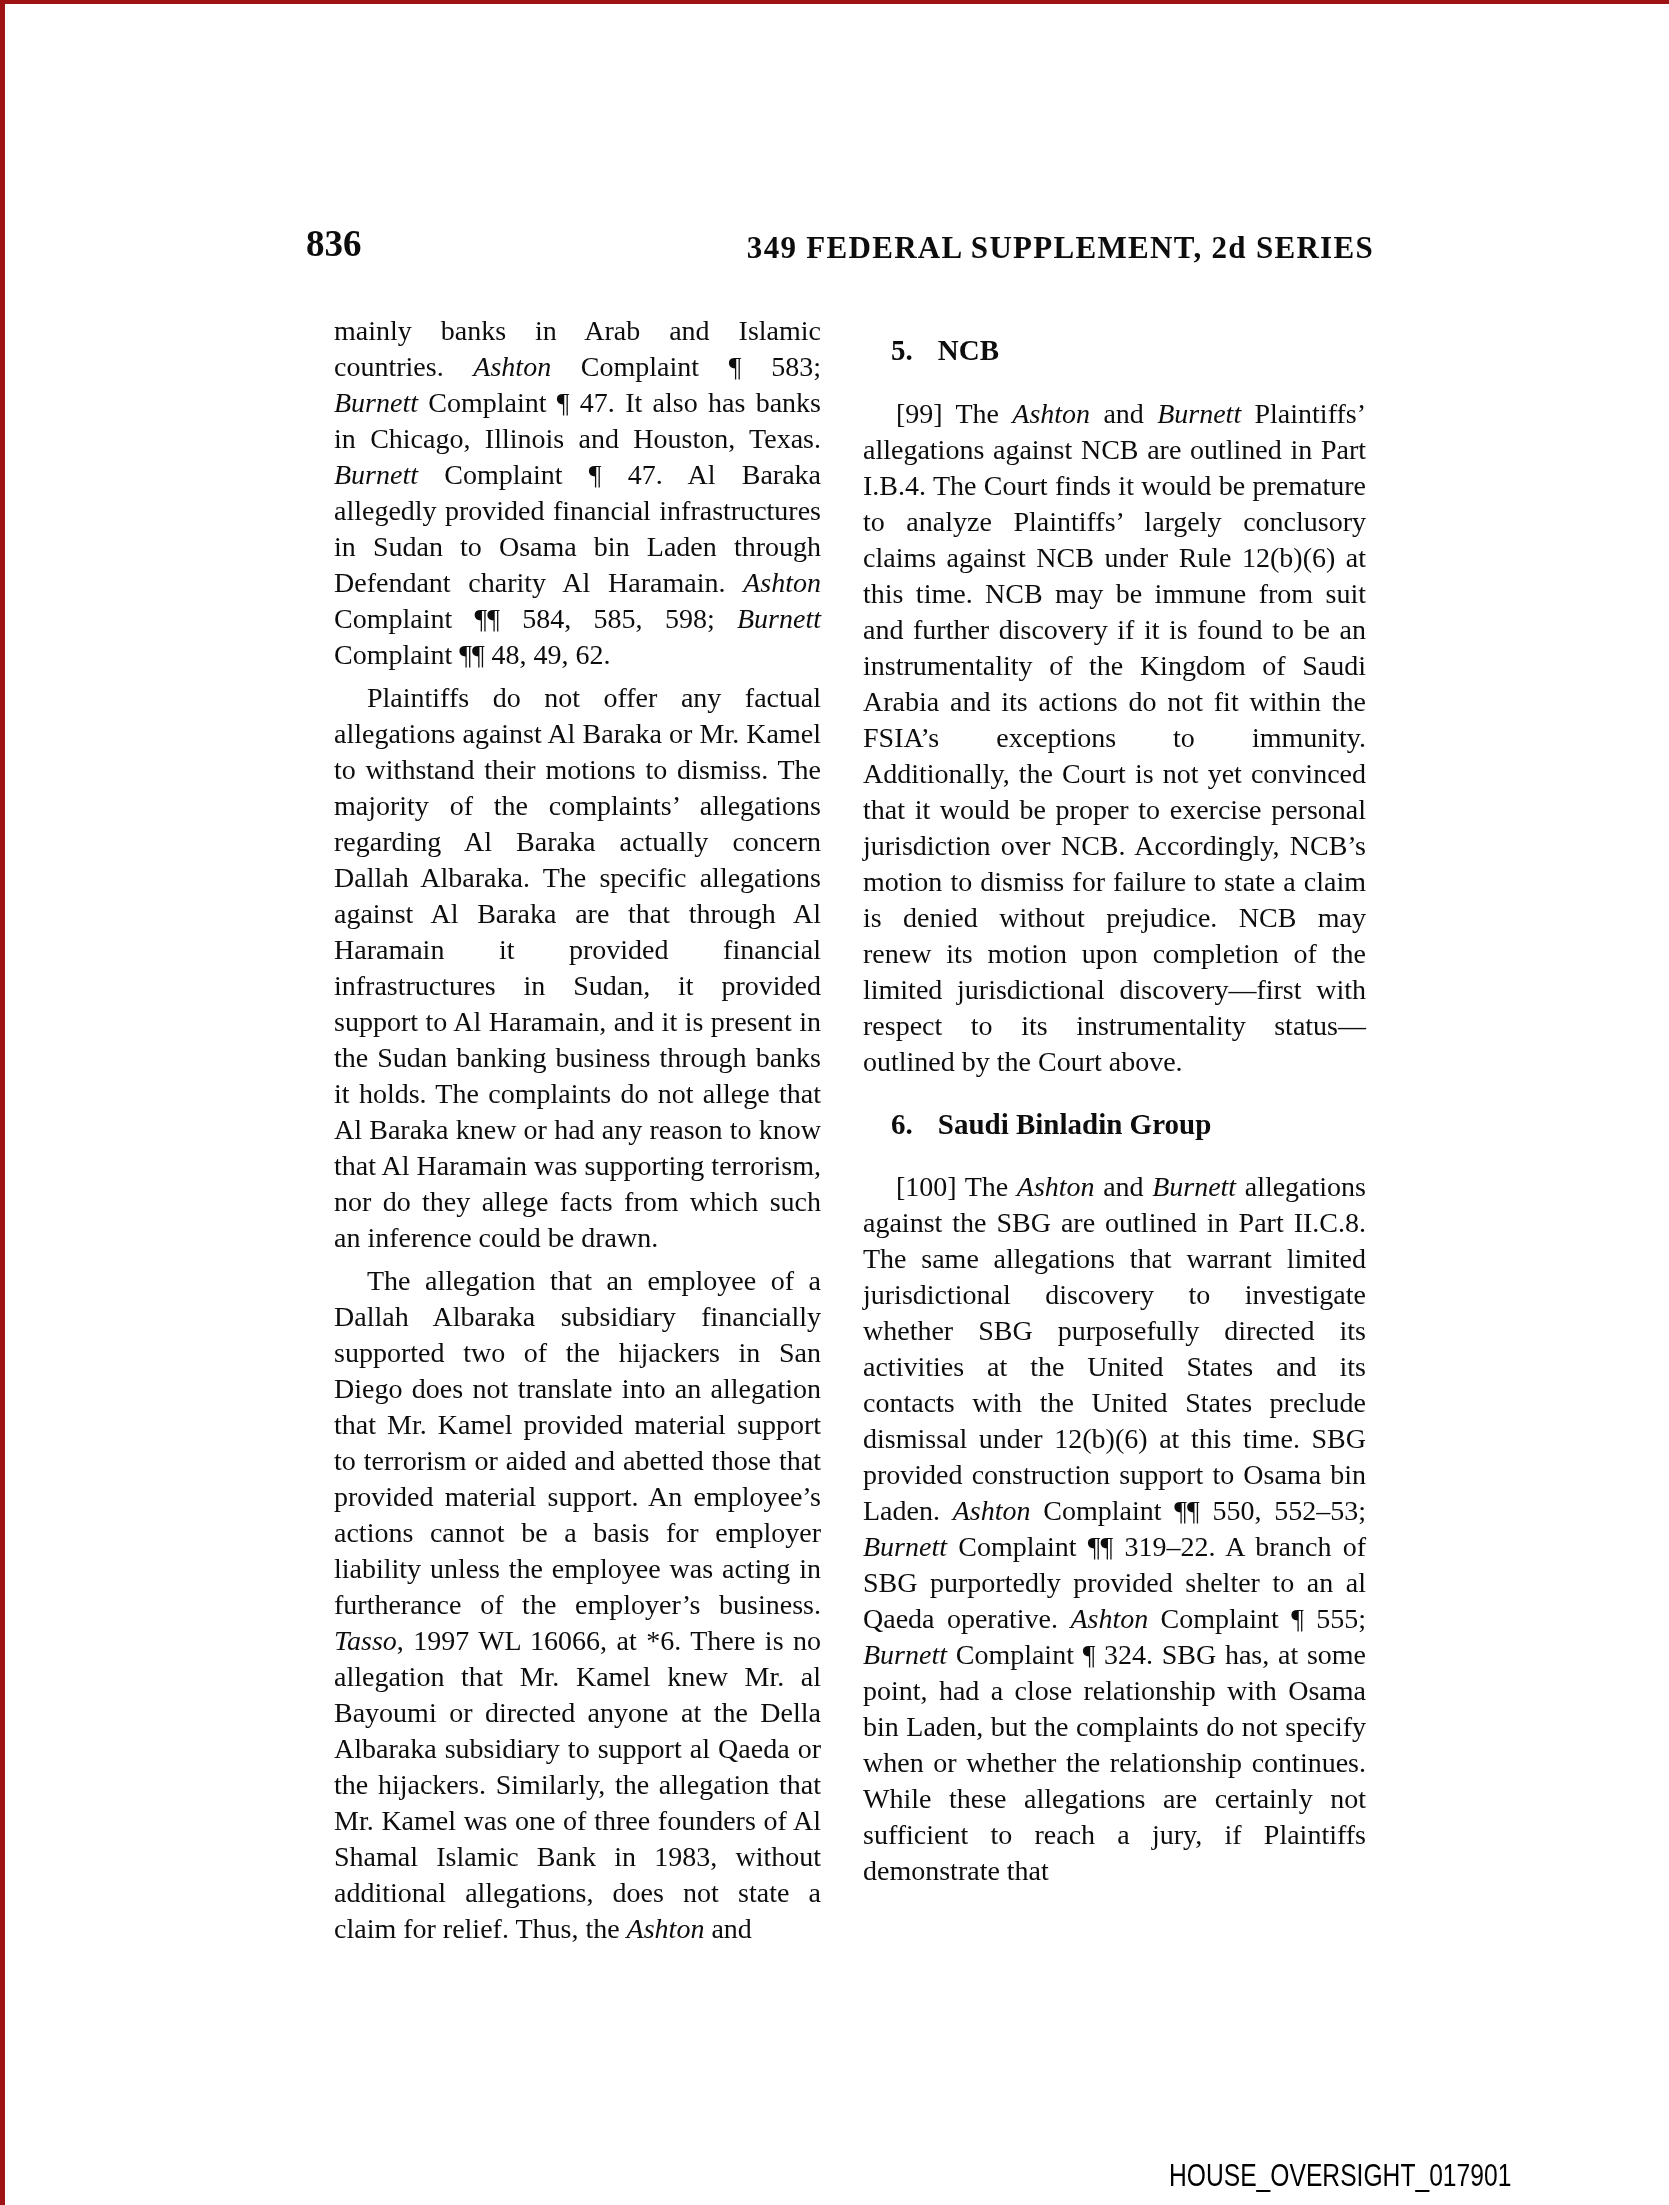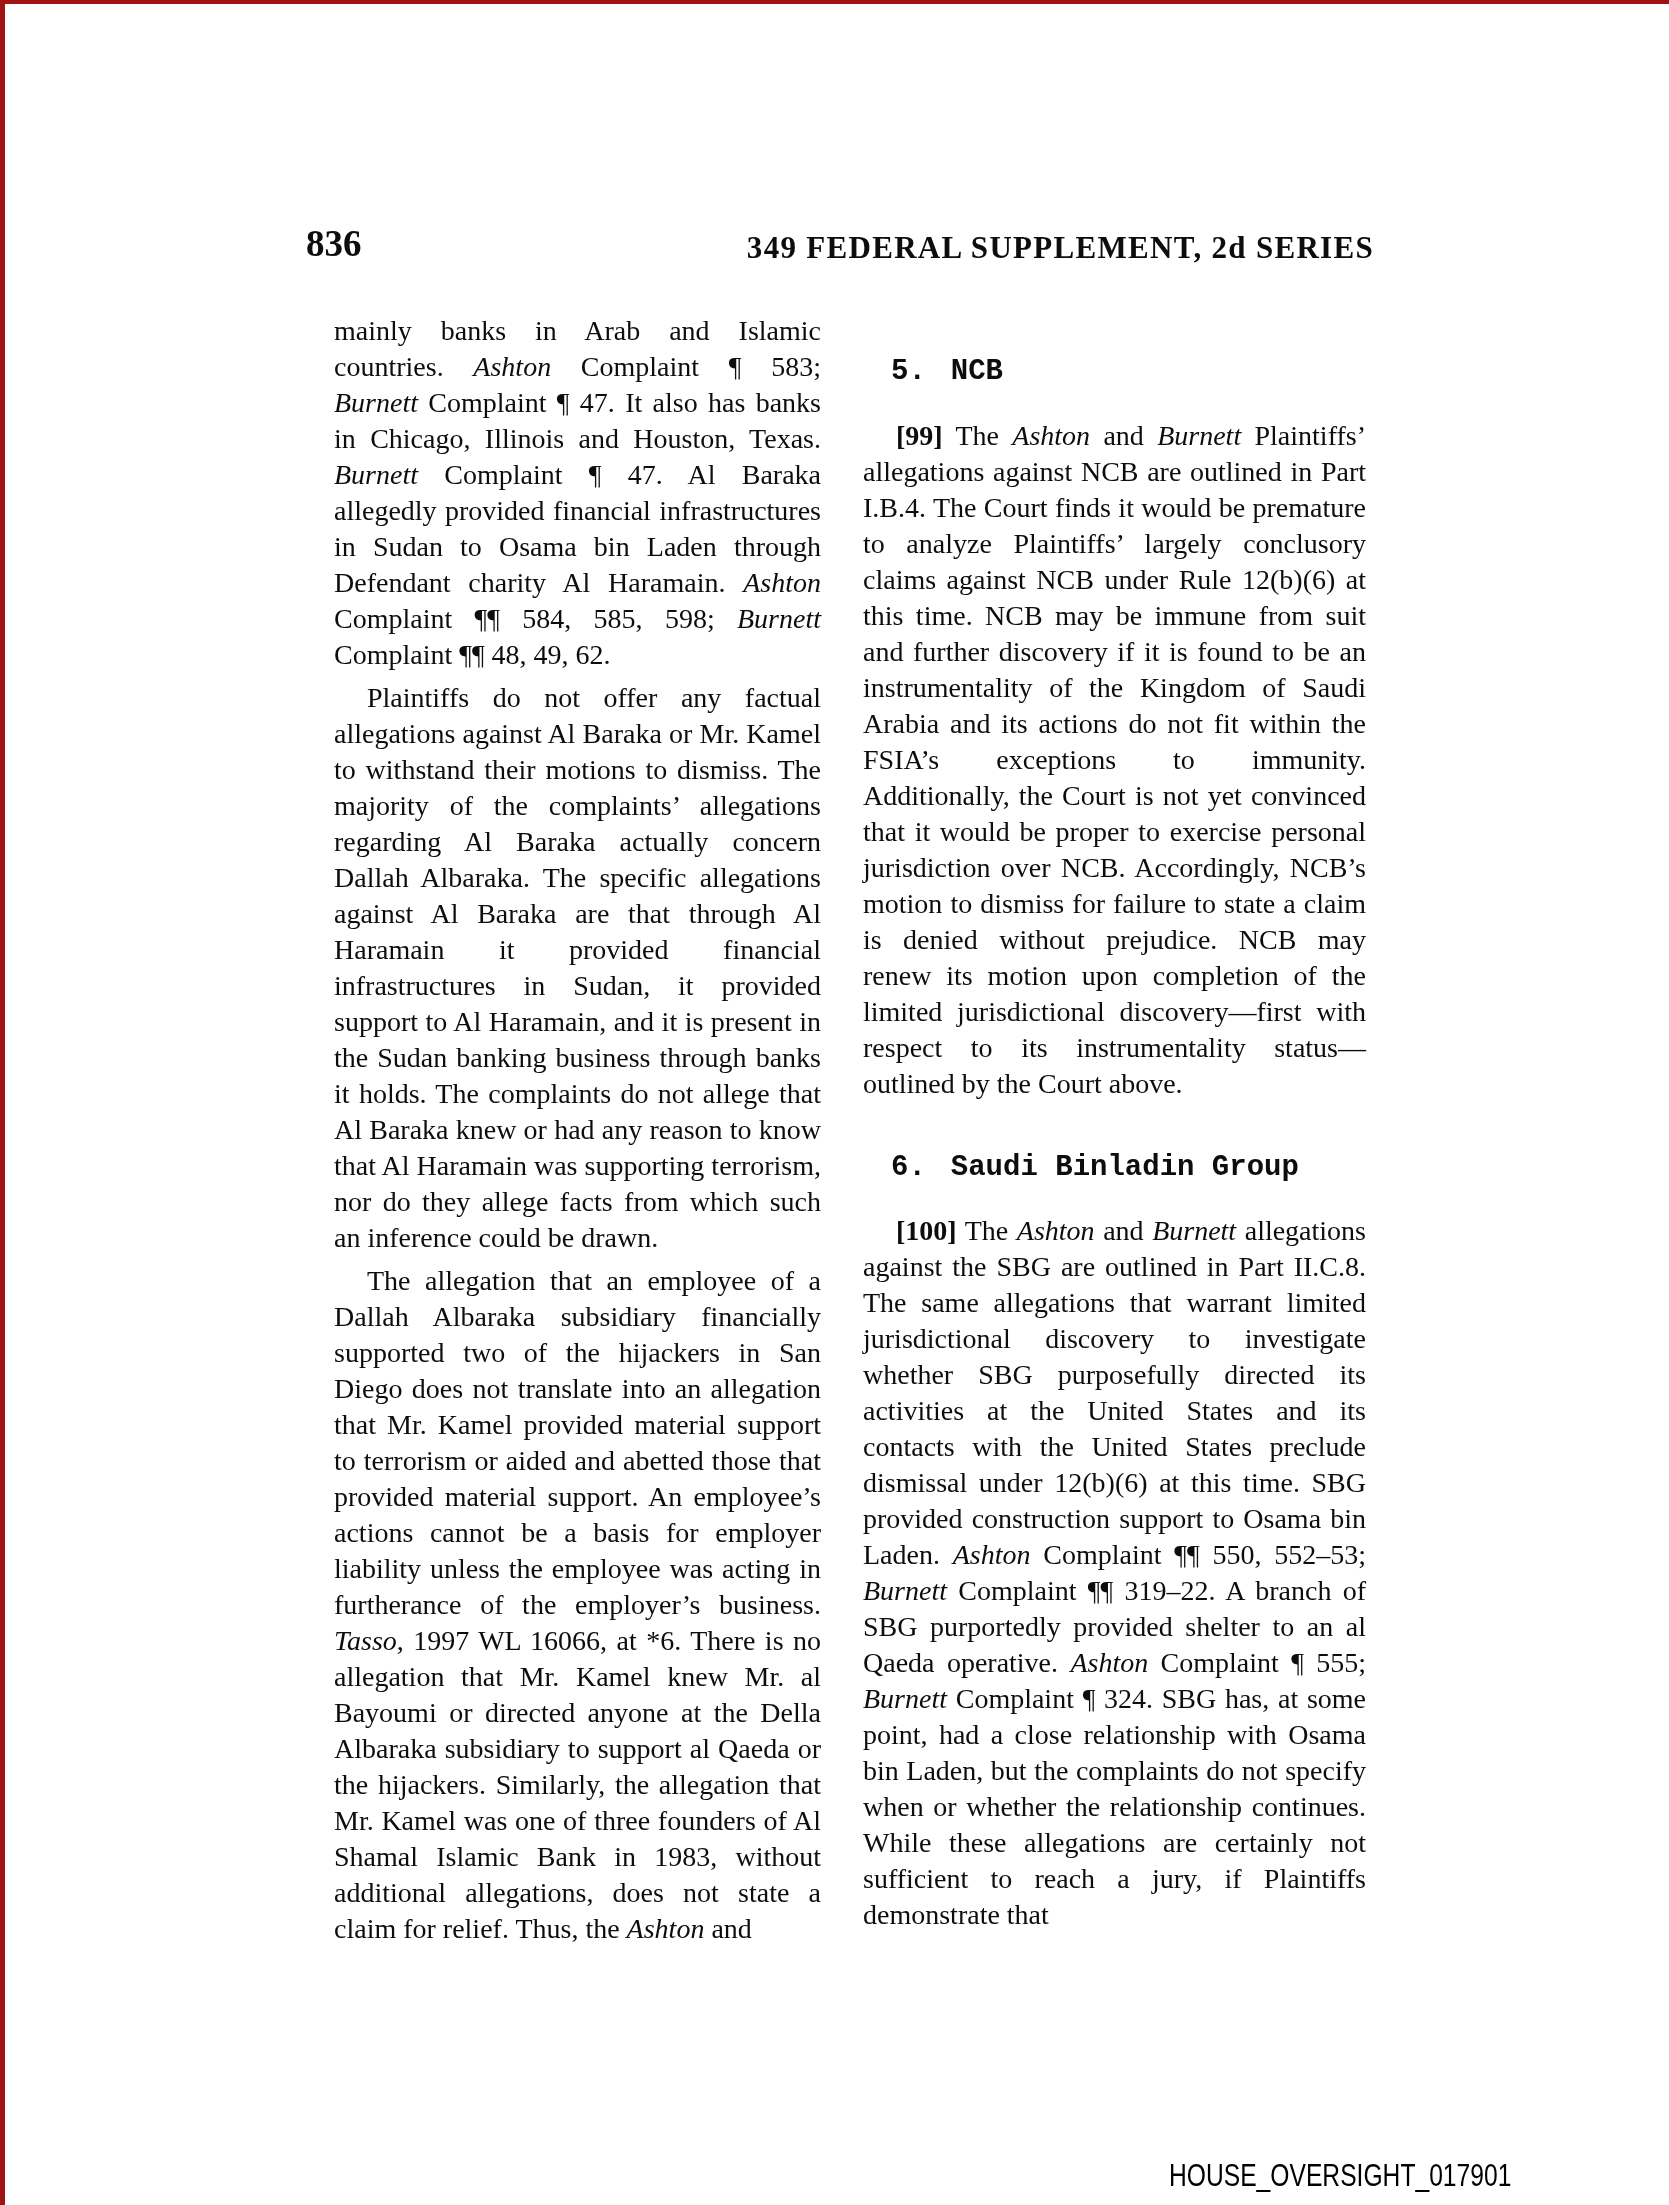--- a/index.html
+++ b/index.html
@@ -32,28 +32,28 @@
     top: 306px;
     font-size: 28px;
     line-height: 36px;
     text-align: justify;
   }
   .col-left  { left: 327px;  width: 501px; }
   .col-right { left: 856px; width: 517px; }
 
   .col p { margin: 7px; }
   .col > * + * { margin-top: 17px; }
-  .col .heading { margin-top: 48px; margin-bottom: 27.5px; font-family: Liberation Mono, monospace; }
+  .col .heading { margin-top: 26px; margin-bottom: 27.5px; }
 
   .heading { font-weight: bold; font-size: 29px; padding-left: 35px; text-align: left; }
   .hnum { margin-right: 25px; }
 
   .indent { text-indent: 33px; }
   .seg-i { font-style: italic; }
-  .seg-b { font-weight: bold; }
+  .seg-b { font-weight: normal; }
 
   .bates {
     position: absolute;
     left: 1169px; top: 2159px;
     font-family: "Liberation Sans", "DejaVu Sans", sans-serif;
     font-size: 32px; line-height: 1;
     color: #000000;
     white-space: nowrap;
     transform: scaleX(0.77);
     transform-origin: left top;

